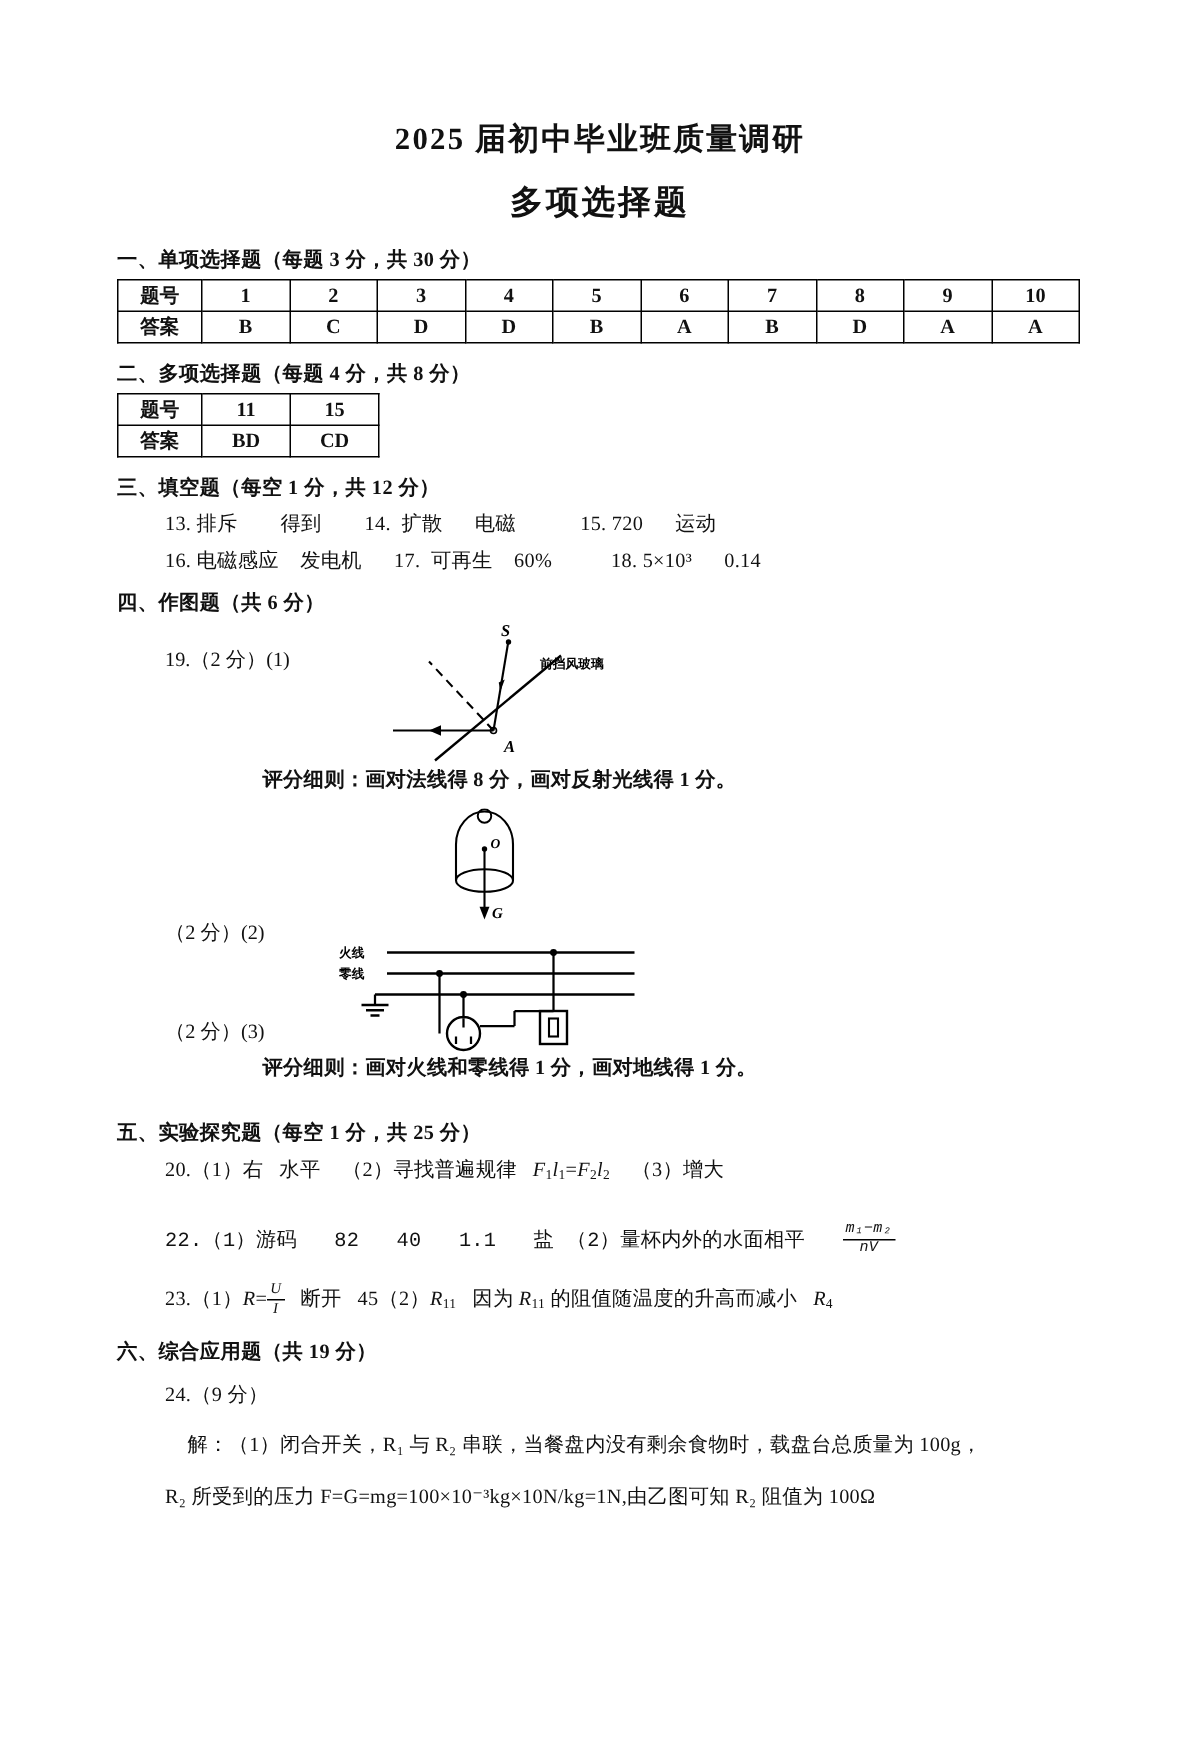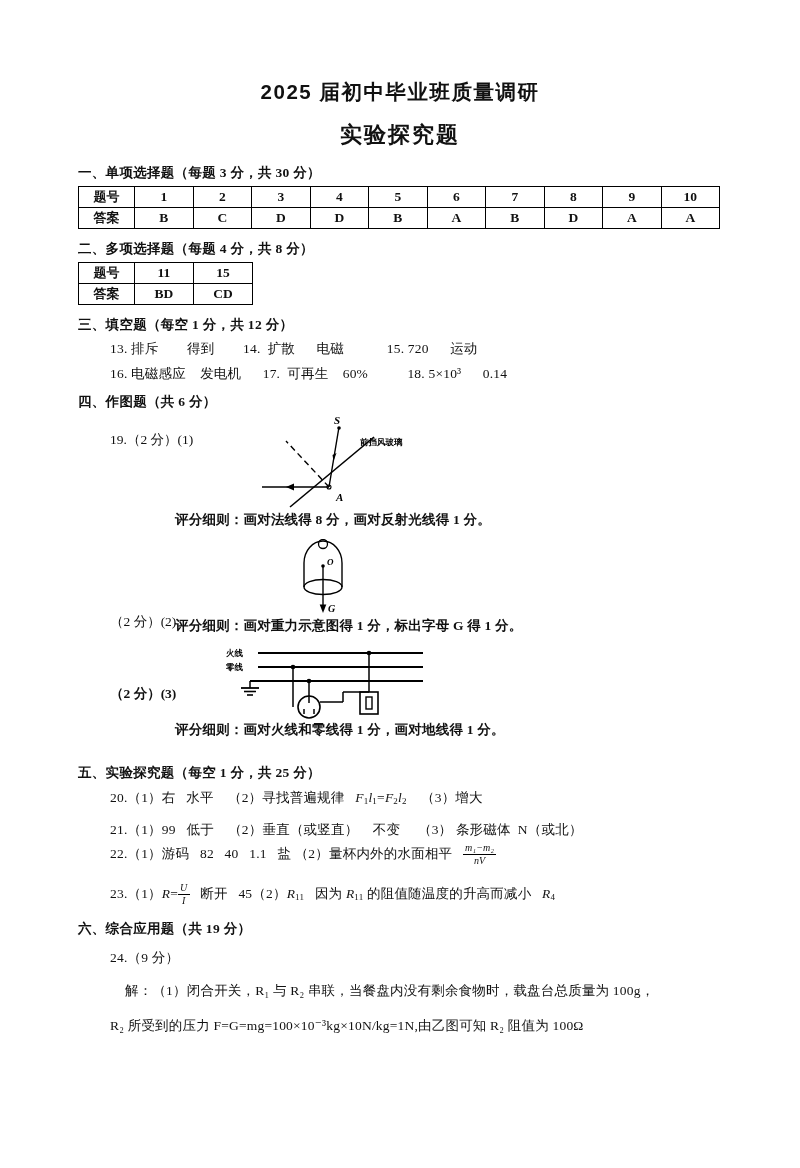--- a/index.html
+++ b/index.html
@@ -20,21 +20,21 @@
     padding: 0;
   }
 
   
   .doc-title {
     text-align: center;
     font-size: 20.5px;
     font-weight: bold;
     letter-spacing: 1.5px;
     margin-top: 78px;
-    font-family: Liberation Sans, sans-serif;
+    font-family: Liberation Serif, serif;
   }
   .doc-subtitle {
     text-align: center;
     font-size: 22px;
     font-weight: bold;
     letter-spacing: 2px;
     margin-top: 14px;
     font-family: "DejaVu Sans", "Liberation Sans", sans-serif;
   }
 
@@ -130,21 +130,21 @@
   svg text {
     font-family: "Liberation Serif", "DejaVu Serif", serif;
   }
 </style>
 </head>
 <body>
 
 <div class="page">
 
   <div class="doc-title">2025 届初中毕业班质量调研</div>
-  <div class="doc-subtitle">实验探究题</div>
+  <div class="doc-subtitle">多项选择题</div>
 
   <div class="section-head" style="margin-top:14px;">一、单项选择题（每题 3 分，共 30 分）</div>
 
   <table class="ans-table" id="table-single">
     <tbody>
         <tr>
       <td class="hdr">题号</td>
       <td>1</td>
       <td>2</td>
       <td>3</td>
@@ -237,24 +237,23 @@
 
         <circle cx="41" cy="27" r="1.8" fill="#000"></circle>
 
         <line x1="41" y1="27" x2="41" y2="69" stroke="#000" stroke-width="1.4"></line>
         <polygon points="41,74 37.7,65.5 44.3,65.5" fill="#000"></polygon>
         <text x="45" y="26" font-size="9" font-style="italic" font-weight="bold">O</text>
         <text x="46" y="73" font-size="10" font-style="italic" font-weight="bold">G</text>
       </svg>
     </div>
   </div>
-  <div class="criteria">评分细则：画对重力示意图得 1 分，标出字母 G 得 1 分。</div>
 
   <div class="draw-row" style="height:76px; margin-top:10px;">
-    <div class="draw-label" style="top:40px;font-weight:bold;">（2 分）(3)</div>
+    <div class="draw-label" style="top:52px;">（2 分）(3)</div>
 
     <div class="fig-circuit">
       <svg width="230" height="76" viewBox="0 0 230 76">
 
         <line x1="50" y1="8" x2="215" y2="8" stroke="#000" stroke-width="1.8"></line>
         <line x1="50" y1="22" x2="215" y2="22" stroke="#000" stroke-width="1.8"></line>
         <line x1="42" y1="36" x2="215" y2="36" stroke="#000" stroke-width="1.8"></line>
 
         <text x="18" y="11" font-size="8.5" font-family="DejaVu Sans, sans-serif" font-weight="bold">火线</text>
         <text x="18" y="25" font-size="8.5" font-family="DejaVu Sans, sans-serif" font-weight="bold">零线</text>
@@ -286,23 +285,22 @@
         <rect x="158" y="52" width="6" height="12" fill="none" stroke="#000" stroke-width="1.4"></rect>
       </svg>
     </div>
   </div>
   <div class="criteria">评分细则：画对火线和零线得 1 分，画对地线得 1 分。</div>
 
   <div class="section-head" style="margin-top:25px;">五、实验探究题（每空 1 分，共 25 分）</div>
 
   <div class="ansrow" style="margin-top:7px;"><span>20.（1）右   水平    （2）寻找普遍规律   </span><span class="it">F</span><sub>1</sub><span class="it">l</span><sub>1</sub><span>=</span><span class="it">F</span><sub>2</sub><span class="it">l</span><sub>2</sub><span>    （3）增大</span></div>
 
-  <div class="ansrow" style="margin-top:14px;">21.（1）99   低于    （2）垂直（或竖直）    不变     （3） 条形磁体  N（或北）</div>
-
-  <div class="ansrow" style="margin-top:4px;"><span>22.（1）游码   82   40   1.1   盐 （2）量杯内外的水面相平   </span><span class="frac"><span class="num it">m₁−m₂</span><span class="den it">nV</span></span></div>
+
+  <div class="ansrow" style="margin-top:26px;font-family:Liberation Mono, monospace;"><span>22.（1）游码   82   40   1.1   盐 （2）量杯内外的水面相平   </span><span class="frac"><span class="num it">m₁−m₂</span><span class="den it">nV</span></span></div>
 
   <div class="ansrow" style="margin-top:16px;"><span>23.（1）</span><span class="it">R</span><span>=</span><span class="frac"><span class="num it">U</span><span class="den it">I</span></span><span>   断开   45（2）</span><span class="it">R</span><sub>11</sub><span>   因为 </span><span class="it">R</span><sub>11</sub><span> 的阻值随温度的升高而减小   </span><span class="it">R</span><sub>4</sub></div>
 
 
   <div class="section-head" style="margin-top:13px;">六、综合应用题（共 19 分）</div>
 
   <div class="ansrow" style="margin-top:11px;">24.（9 分）</div>
   <div class="ansrow indent2" style="margin-top:15px;">解：（1）闭合开关，R₁ 与 R₂ 串联，当餐盘内没有剩余食物时，载盘台总质量为 100g，</div>
   <div class="ansrow" style="margin-top:17px;">R₂ 所受到的压力 F=G=mg=100×10⁻³kg×10N/kg=1N,由乙图可知 R₂ 阻值为 100Ω</div>
 

